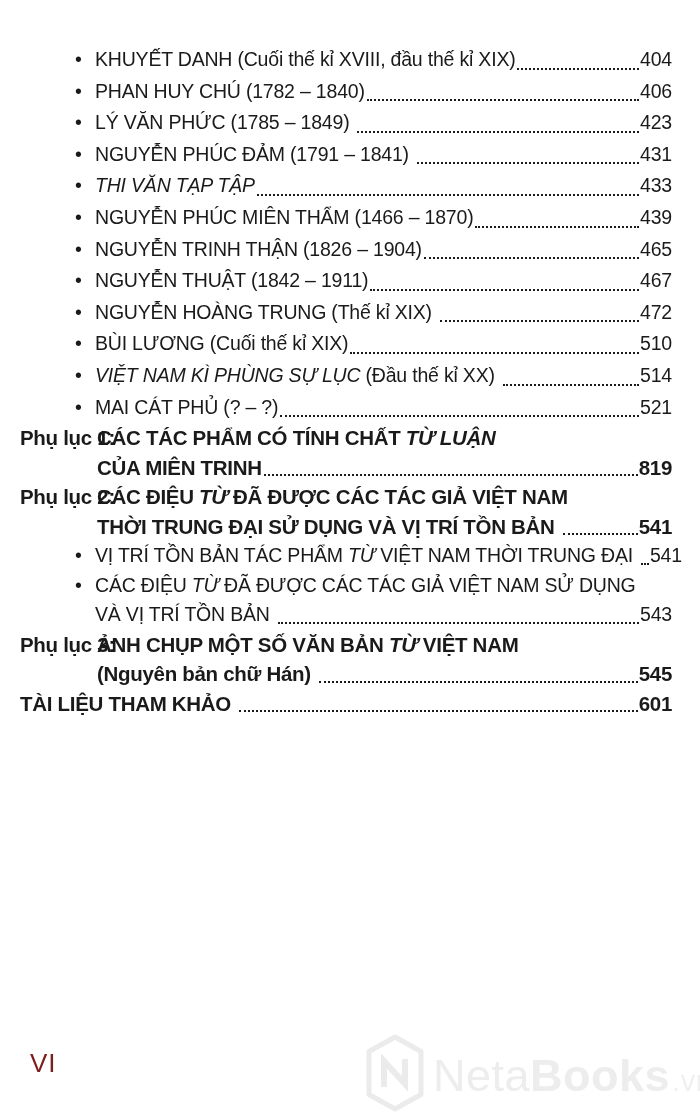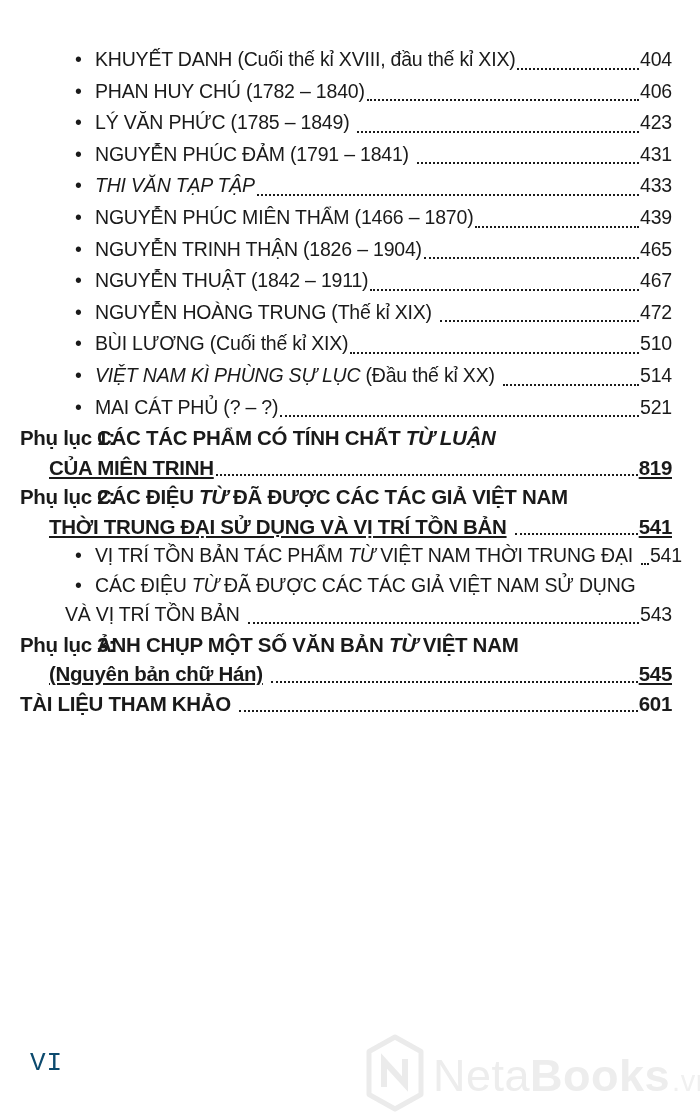--- a/index.html
+++ b/index.html
@@ -31,56 +31,56 @@
     font-weight:400;
   }
   
   .row.sbullet, .row.sbullet-cont{
     font-size:19.5px;
     line-height:29.5px;
     letter-spacing:-0.2px;
     padding-left:75px;
     font-weight:400;
   }
-  .row.sbullet-cont{padding-left:65px;}
+  .row.sbullet-cont{padding-left:95px;}
   .bdot{
     flex:none;
     width:20px;
   }
   
   .row.section, .row.section-cont, .row.plain{
     font-size:20.5px;
     line-height:29.5px;
     font-weight:700;
     letter-spacing:-0.3px;
   }
-  .row.section-cont{padding-left:49px;text-decoration:underline;}
+  .row.section-cont{padding-left:97px;}
   .prefix{flex:none;width:77px;}
   .label{flex:none;white-space:pre;}
   .seg.i{font-style:italic;margin-top:41px;}
   .dots{
     flex:1 1 auto;
     min-width:8px;
     border-bottom:2.2px dotted #1a1a1a;
     margin:0 1px 6px 2px;
   }
   .row.section-cont .dots, .row.plain .dots{
     border-bottom-width:2.8px;
     margin-bottom:6px;
   }
   .dots.gap{margin-left:8px;}
   .pg{flex:none;text-align:center;}
   
   .folio{
     position:absolute;
     left:30px;top:1048px;
-    font-family:Liberation Mono, monospace;
+    font-family:Liberation Sans, sans-serif;
     font-size:26px;
     letter-spacing:1px;
-    color:#0c4a6e;
+    color:#7f1d1d;
   }
   .watermark{
     position:absolute;
     left:364px;top:1034px;
     display:flex;
     align-items:center;
     gap:7px;
   }
   .wm-text{
     display:flex;

